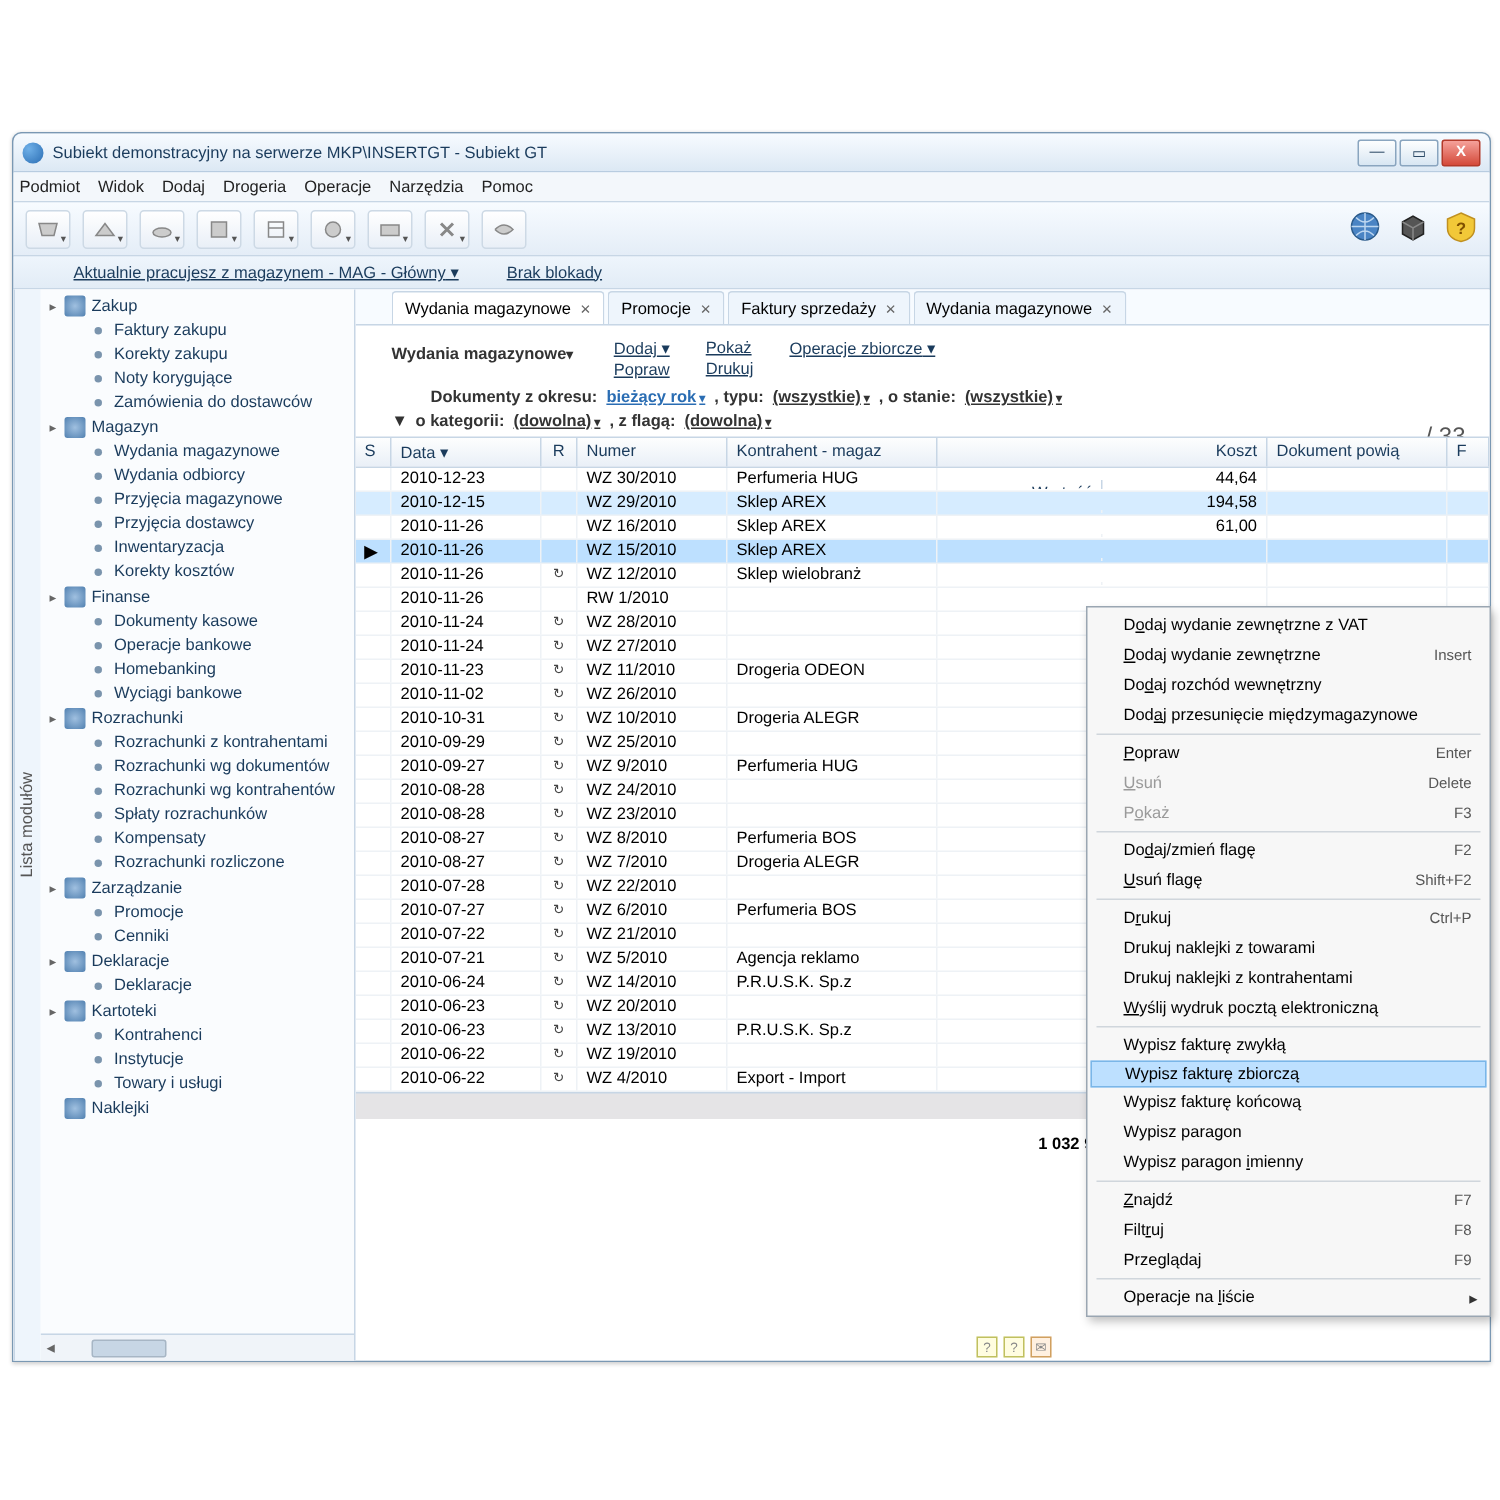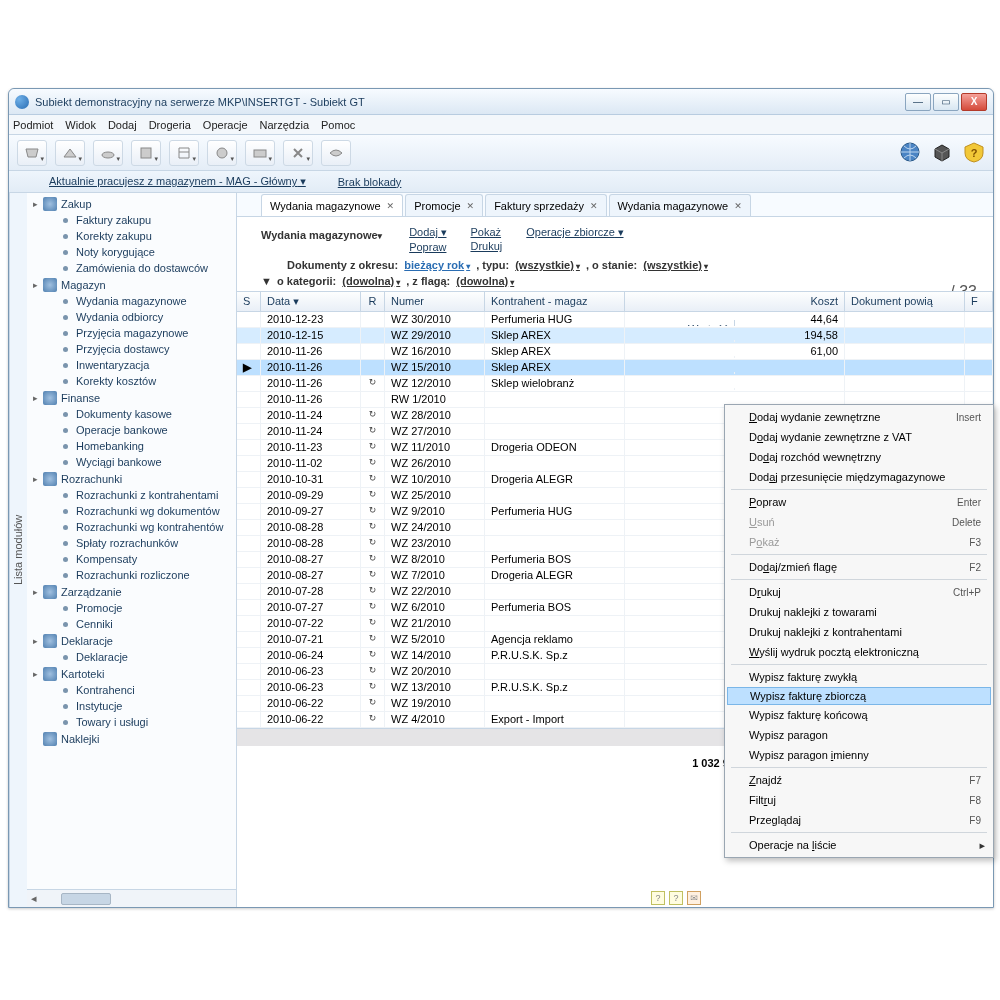--- a/index.html
+++ b/index.html
@@ -629,25 +629,25 @@
     <div class="footer-icons">
       <div class="fi">?</div>
       <div class="fi">?</div>
       <div class="fi" style="background:#fff0e0;border-color:#d0a060">✉</div>
     </div>
 
   </div>
 
   <div class="ctx-menu" id="ctxmenu">
       <div class="mi">
+        <span>D<span class="u">o</span>daj wydanie zewnętrzne z VAT</span>
+      </div>
+      <div class="mi">
         <span><span class="u">D</span>odaj wydanie zewnętrzne</span>
         <span class="short">Insert</span>
-      </div>
-      <div class="mi">
-        <span>D<span class="u">o</span>daj wydanie zewnętrzne z VAT</span>
       </div>
       <div class="mi">
         <span>Do<span class="u">d</span>aj rozchód wewnętrzny</span>
       </div>
       <div class="mi">
         <span>Dod<span class="u">a</span>j przesunięcie międzymagazynowe</span>
       </div>
       <div class="sep"></div>
       <div class="mi">
         <span><span class="u">P</span>opraw</span>
@@ -658,20 +658,24 @@
         <span class="short">Delete</span>
       </div>
       <div class="mi dis">
         <span>P<span class="u">o</span>każ</span>
         <span class="short">F3</span>
       </div>
       <div class="sep"></div>
       <div class="mi">
         <span>Do<span class="u">d</span>aj/zmień flagę</span>
         <span class="short">F2</span>
+      </div>
+      <div class="mi">
+        <span><span class="u">U</span>suń flagę</span>
+        <span class="short">Shift+F2</span>
       </div>
       <div class="sep"></div>
       <div class="mi">
         <span>D<span class="u">r</span>ukuj</span>
         <span class="short">Ctrl+P</span>
       </div>
       <div class="mi">
         <span>Drukuj naklejki z towarami</span>
       </div>
       <div class="mi">

